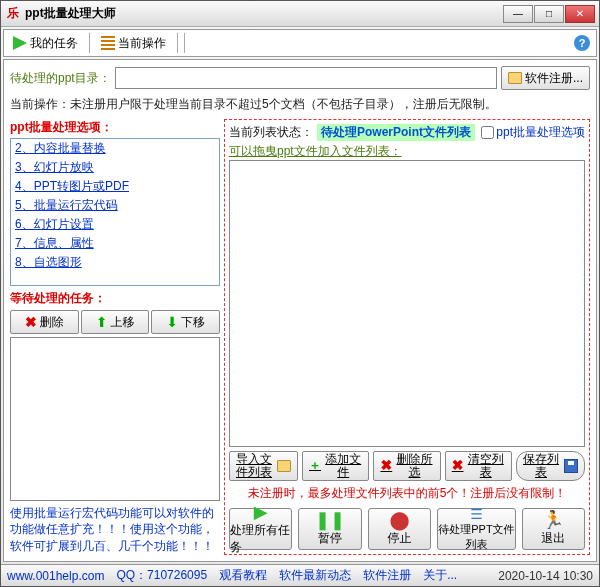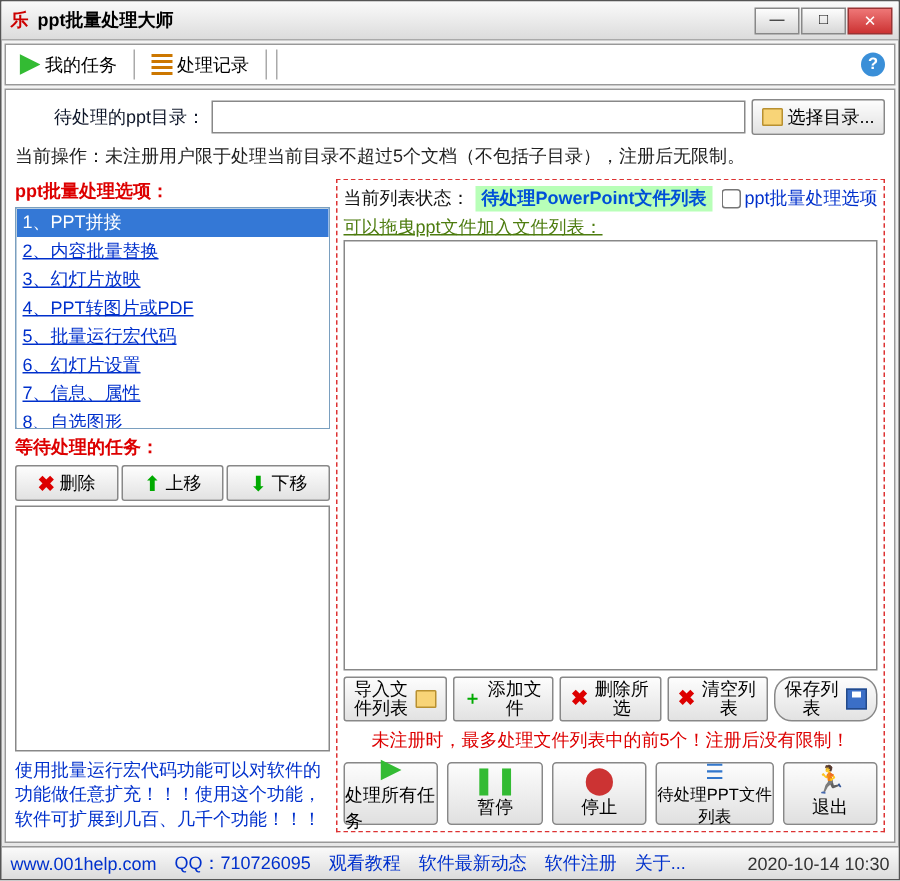--- a/index.html
+++ b/index.html
@@ -11,21 +11,21 @@
 .titlebar .ctrls { display: flex; gap: 1px; }
 .titlebar .ctrls div { width: 30px; height: 18px; border: 1px solid #888; background: linear-gradient(#fdfdfd,#d7d7d7); display:flex;align-items:center;justify-content:center; font-size:10px; }
 .titlebar .ctrls .close { background: linear-gradient(#e77,#c33); color:#fff; border-color:#933; }
 .toolbar { height: 28px; background: #fff; border: 1px solid #999; margin: 2px; display: flex; align-items: center; padding: 2px; gap: 2px; }
 .toolbar .tbtn { height: 22px; padding: 0 6px; display:flex; align-items:center; gap:3px; border:1px solid transparent; }
 .tb-icon { width:14px;height:14px;display:inline-block; }
 .sep { width:1px; height:20px; background:#aaa; margin:0 2px; }
 .help-ico { margin-left:auto; width:16px;height:16px; border-radius:50%; background:#3a8fd8; color:#fff; display:flex;align-items:center;justify-content:center; font-weight:bold;font-size:11px; margin-right:4px; }
 .content { flex:1; background:#fff; border:1px solid #999; margin:0 2px 2px 2px; padding:6px; display:flex; flex-direction:column; overflow:hidden; }
 .row1 { display:flex; align-items:center; gap:4px; margin-bottom:6px; }
-.row1 label { color:#0f172a;margin-left:26px; }
+.row1 label { color:#4d7c0f; }
 .row1 input { flex:1; height:22px; border:1px solid #888; padding:0 4px; }
 .btn { height:24px; background:linear-gradient(#fdfdfd,#e2e2e2); border:1px solid #888; padding:0 6px; display:flex;align-items:center;gap:3px; cursor:pointer; border-radius:2px; }
 .row2 { color:#222; margin-bottom:6px; }
 .row3 { display:flex; justify-content:flex-end; align-items:center; margin-bottom:4px; }
 .row3 input[type=checkbox] { accent-color:#0a0; }
 .row3 label { color:#0a0; font-weight:bold; }
 .mainarea { flex:1; display:flex; gap:4px; overflow:hidden; }
 .left { width:210px; display:flex; flex-direction:column; }
 .left-title { color:#d00; font-weight:bold; margin-bottom:2px; }
 .listbox { border:1px solid #7a9fbf; height:148px; overflow-y:scroll; background:#fff; }
@@ -37,21 +37,21 @@
 .taskbox { border:1px solid #888; flex:1; min-height:70px; background:#fff; }
 .tip { color:#0030cc; line-height:1.4; margin-top:4px; font-size:12px; }
 .right { flex:1; border:1px dashed #d33; padding:4px; display:flex; flex-direction:column; }
 .right-head { display:flex; align-items:center; gap:4px; margin-bottom:2px; }
 .right-head .status { color:#111; }
 .right-head .hl { background:#b8ffb8; color:#0050d8; padding:0 4px; font-weight:bold; }
 .right-head .chk { margin-left:auto; display:flex; align-items:center; gap:2px; color:#0030cc; }
 .right-sub { color:#4d7c0f; margin-bottom:0;text-decoration:underline; }
 .filelist { flex:1; border:1px solid #888; background:#fff; }
 .right-btns { display:flex; gap:4px; margin-top:4px; align-items:center; }
-.right-btns .btn { height:30px; font-size:11px; text-align:center; line-height:1.1; }
+.right-btns .btn { height:30px; font-size:11px; text-align:center; line-height:1.1;text-decoration:underline; }
 .warn { color:#d00; margin-top:4px; text-align:center; }
 .bottomrow { display:flex; gap:6px; margin-top:6px; align-items:stretch; }
 .bigbtn { flex:1; height:42px; background:linear-gradient(#fdfdfd,#e0e0e0); border:1px solid #888; border-radius:3px; display:flex; flex-direction:column; align-items:center; justify-content:center; gap:1px; cursor:pointer; }
 .bigbtn .ico { font-size:18px; line-height:1; }
 .statusbar { height:22px; background:linear-gradient(#fafafa,#dcdcdc); border-top:1px solid #999; display:flex; align-items:center; padding:0 6px; gap:12px; color:#0030cc; font-size:11px; }
 .statusbar span { cursor:pointer; }
 .statusbar .date { margin-left:auto; color:#333; cursor:default; }
 .ico-folder { display:inline-block;width:14px;height:12px;background:#f8d477;border:1px solid #b89030;border-radius:1px; }
 .ico-save { display:inline-block;width:14px;height:14px;background:#3b6fc7;border:1px solid #234a8a; position:relative; }
 .ico-save::after{content:"";position:absolute;left:3px;top:1px;width:6px;height:4px;background:#fff;}
@@ -72,45 +72,44 @@
   </div>
 
   <div class="toolbar">
     <div class="tbtn">
       <span class="tb-icon" style="background:#3b3;clip-path:polygon(0 0,100% 50%,0 100%);"></span>
       <span>我的任务</span>
     </div>
     <div class="sep"></div>
     <div class="tbtn">
       <span class="tb-icon" style="background:repeating-linear-gradient(#c70 0 2px,#fff 2px 4px);"></span>
-      <span>处理记录</span>
+      <span>当前操作</span>
     </div>
     <div class="sep"></div>
     <div class="sep"></div>
     <div class="help-ico">?</div>
   </div>
 
   <div class="content">
     <div class="row1">
       <label>待处理的ppt目录：</label>
       <input type="text" value="" style="">
       <div class="btn">
         <span class="ico-folder"></span>
-        <span>选择目录...</span>
+        <span>软件注册...</span>
       </div>
     </div>
 
     <div class="row2">当前操作：未注册用户限于处理当前目录不超过5个文档（不包括子目录），注册后无限制。</div>
 
 
     <div class="mainarea">
       <div class="left">
         <div class="left-title">ppt批量处理选项：</div>
         <div class="listbox" id="opts">
-            <div class="item sel">1、PPT拼接</div>
             <div class="item">2、内容批量替换</div>
             <div class="item">3、幻灯片放映</div>
             <div class="item">4、PPT转图片或PDF</div>
             <div class="item">5、批量运行宏代码</div>
             <div class="item">6、幻灯片设置</div>
             <div class="item">7、信息、属性</div>
             <div class="item">8、自选图形</div>
           </div>
         <div class="pending-title">等待处理的任务：</div>
         <div class="btnrow">

